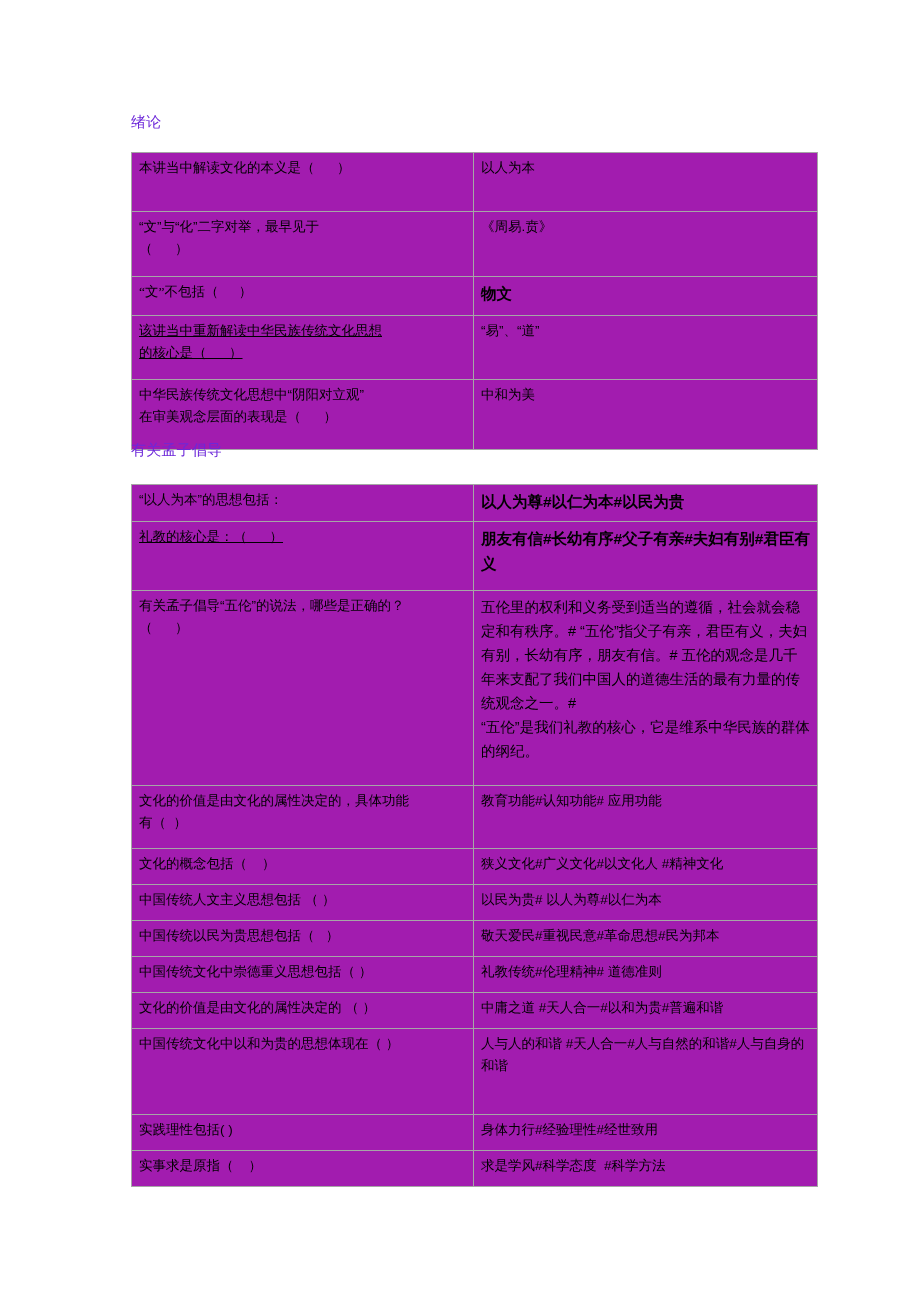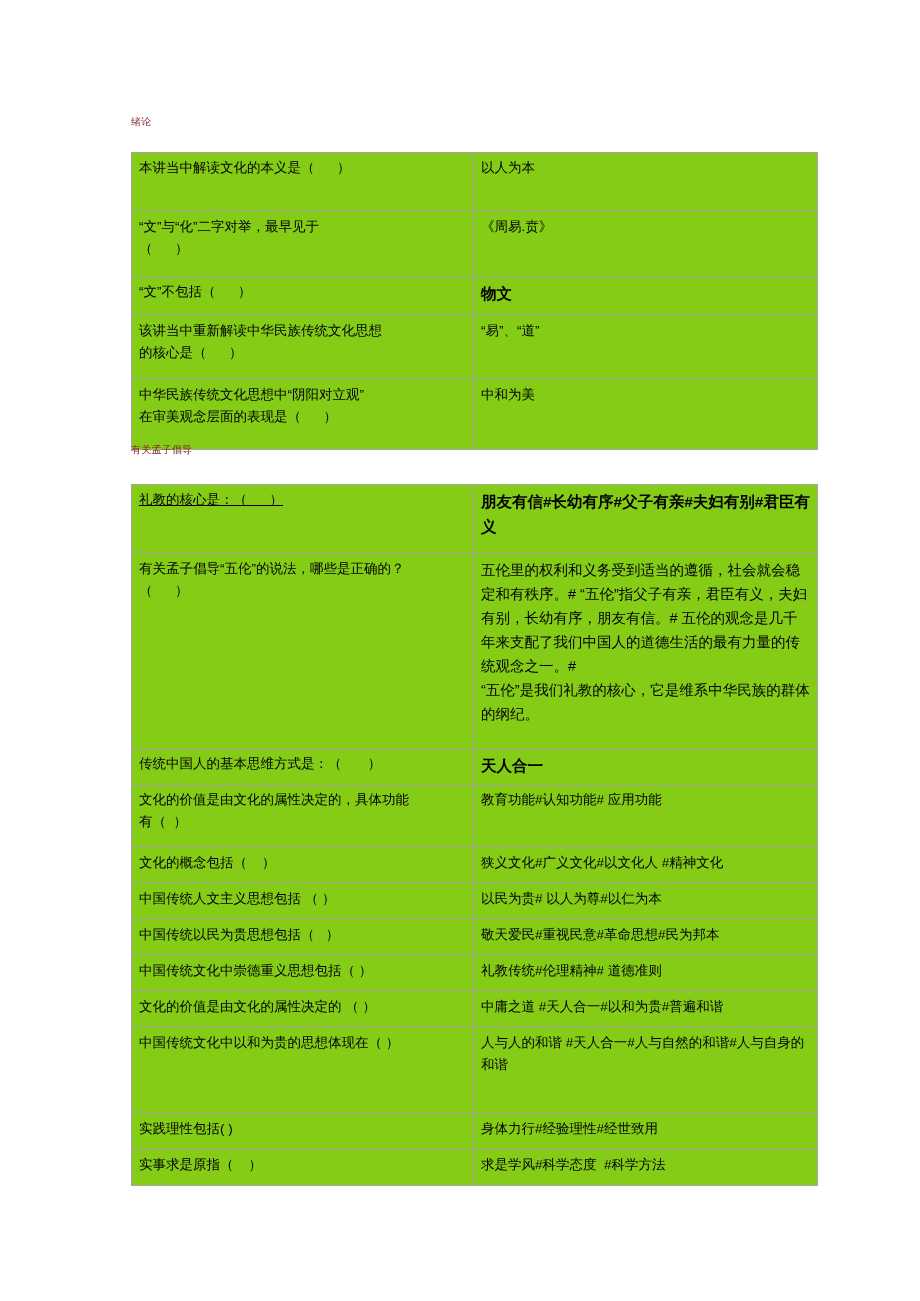--- a/index.html
+++ b/index.html
@@ -18,36 +18,36 @@
   .page {
     position: absolute;
     left: 0;
     top: 0;
     width: 920px;
     height: 1301px;
   }
   .section-heading {
     position: absolute;
     left: 131px;
-    font-size: 10px;
+    font-size: 15px;
     line-height: 20px;
     letter-spacing: 0.2px;
-    color: #7f1d1d;
+    color: #6d28d9;
     white-space: nowrap;
   }
   #heading-1 { top: 112px; }
   #heading-2 { top: 440px; }
 
   table.qa-table {
     position: absolute;
     left: 131px;
     border-collapse: collapse;
     table-layout: fixed;
     width: 658px;
-    background: #84cc16;
+    background: #a21caf;
   }
   #table-1 { top: 152px; }
   #table-2 { top: 484px; }
 
   table.qa-table td {
     border: 1px solid #a6a6a6;
     vertical-align: top;
     padding: 4px 6px 4px 7px;
     font-size: 13.5px;
     line-height: 22px;
@@ -93,29 +93,29 @@
       <tr>
         <td class="col-q" style="height:56px;">
             <span class="cell-text">“文”与“化”二字对举，最早见于
 （      ）</span>
           </td>
         <td class="col-a">
             <span class="cell-text">《周易.贲》</span>
           </td>
       </tr>
       <tr>
-        <td class="col-q" style="height:30px;">
+        <td class="col-q" style="height:30px;font-family:Liberation Serif, serif;">
             <span class="cell-text">“文”不包括（      ）</span>
           </td>
         <td class="col-a big">
             <span class="cell-text">物文</span>
           </td>
       </tr>
       <tr>
-        <td class="col-q" style="height:55px;">
+        <td class="col-q" style="height:55px;text-decoration:underline;">
             <span class="cell-text">该讲当中重新解读中华民族传统文化思想
 的核心是（      ）</span>
           </td>
         <td class="col-a">
             <span class="cell-text">“易”、“道”</span>
           </td>
       </tr>
       <tr>
         <td class="col-q" style="height:61px;">
             <span class="cell-text">中华民族传统文化思想中“阴阳对立观”
@@ -126,46 +126,46 @@
           </td>
       </tr>
     </tbody>
   </table>
 
   <div class="section-heading" id="heading-2">有关孟子倡导</div>
 
   <table class="qa-table" id="table-2">
     <tbody>
       <tr>
+        <td class="col-q" style="height:28px;">
+            <span class="cell-text">“以人为本”的思想包括：</span>
+          </td>
+        <td class="col-a big">
+            <span class="cell-text">以人为尊#以仁为本#以民为贵</span>
+          </td>
+      </tr>
+      <tr>
         <td class="col-q" style="height:60px;text-decoration:underline;">
             <span class="cell-text">礼教的核心是：（      ）</span>
           </td>
         <td class="col-a big">
             <span class="cell-text">朋友有信#长幼有序#父子有亲#夫妇有别#君臣有义</span>
           </td>
       </tr>
       <tr>
         <td class="col-q" style="height:186px;margin-top:47px;">
             <span class="cell-text">有关孟子倡导“五伦”的说法，哪些是正确的？
 （      ）</span>
           </td>
         <td class="col-a mid">
             <span class="cell-text">五伦里的权利和义务受到适当的遵循，社会就会稳定和有秩序。# “五伦”指父子有亲，君臣有义，夫妇有别，长幼有序，朋友有信。# 五伦的观念是几千年来支配了我们中国人的道德生活的最有力量的传统观念之一。#
 “五伦”是我们礼教的核心，它是维系中华民族的群体的纲纪。</span>
           </td>
       </tr>
       <tr>
-        <td class="col-q" style="height:27px;">
-            <span class="cell-text">传统中国人的基本思维方式是：（       ）</span>
-          </td>
-        <td class="col-a big">
-            <span class="cell-text">天人合一</span>
-          </td>
-      </tr>
-      <tr>
         <td class="col-q" style="height:54px;">
             <span class="cell-text">文化的价值是由文化的属性决定的，具体功能
 有（  ）</span>
           </td>
         <td class="col-a">
             <span class="cell-text">教育功能#认知功能# 应用功能</span>
           </td>
       </tr>
       <tr>
         <td class="col-q" style="height:27px;">

